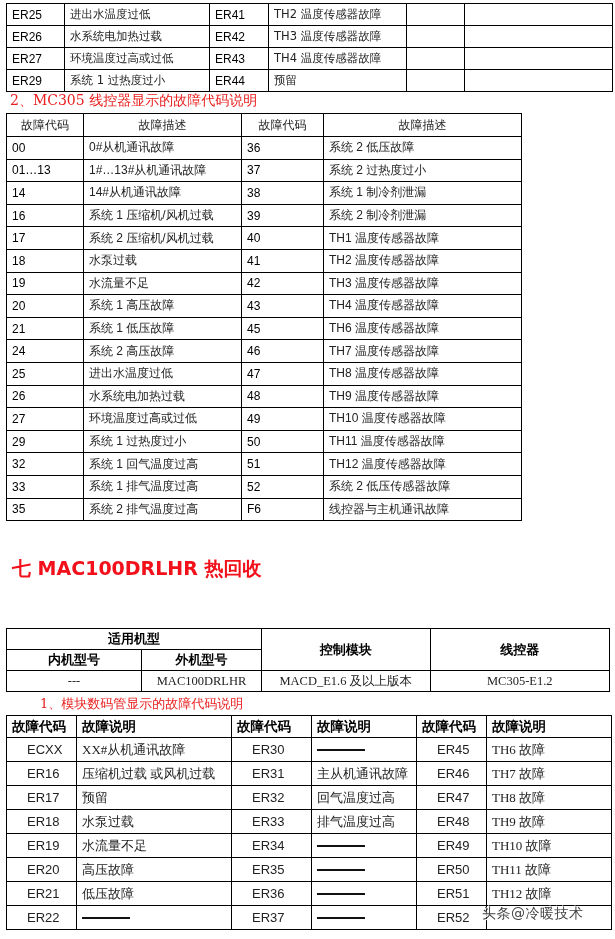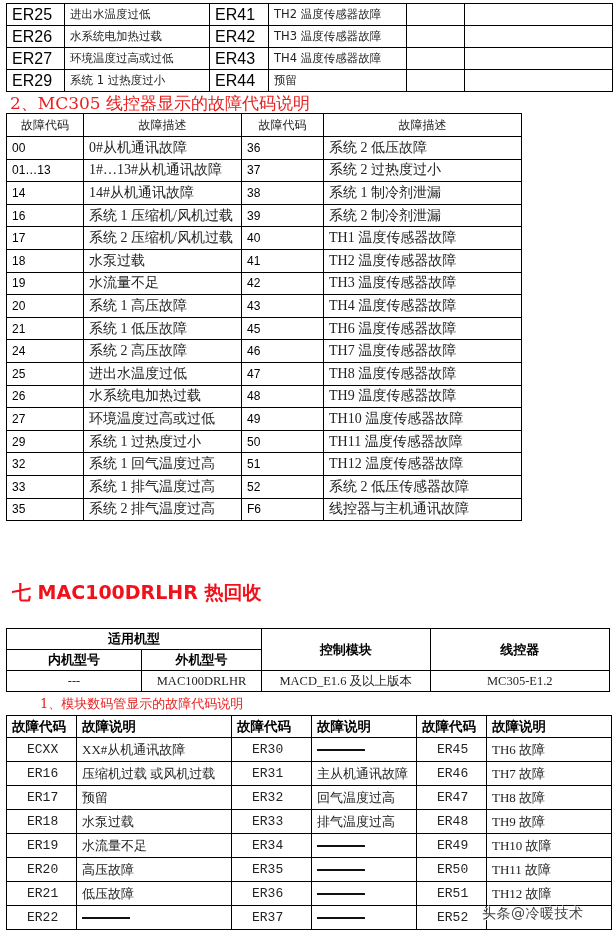--- a/index.html
+++ b/index.html
@@ -3,50 +3,50 @@
 <meta charset="utf-8">
 <style>
   html, body { margin: 0; padding: 0; background: #ffffff; }
   body { width: 615px; height: 939px; position: relative; overflow: hidden;
          font-family: "Liberation Sans", "DejaVu Sans", sans-serif; color: #000; }
   table { border-collapse: collapse; position: absolute; table-layout: fixed; }
   td, th { border: 1px solid #000; padding: 0 5px; overflow: hidden; white-space: nowrap; }
 
   
   #t1 { left: 6px; top: 3px; width: 606px; }
-  #t1 td { height: 21px; font-size: 16px; }
+  #t1 td { height: 21px; font-size: 12px; }
   #t1 td.code { font-family: "Liberation Sans", sans-serif; }
   #t1 td.desc { font-family: "DejaVu Sans", sans-serif; font-size: 11.5px; color: #222; }
 
   .red-heading { position: absolute; color: #e8201f; font-family: "DejaVu Serif", "Liberation Serif", serif; }
-  #h2 { left: 10px; top: 92px; font-size: 17px; }
+  #h2 { left: 10px; top: 92px; font-size: 14px; }
 
   
   #t2 { left: 6px; top: 113px; width: 515px; }
   #t2 th { height: 22px; font-weight: normal; font-size: 12px; font-family: "DejaVu Sans", sans-serif; color: #222; text-align: center; }
   #t2 td { height: 21.6px; font-size: 12px; }
   #t2 td.code { text-align: left; font-family: "Liberation Sans", sans-serif; }
-  #t2 td.desc { font-family: Liberation Serif, serif; font-size: 14px; color: #222; }
-
-  #h7 { left: 12px; top: 580px; font-size: 19px; font-weight: bold; font-family: "DejaVu Sans", sans-serif; color: #f2101a; }
+  #t2 td.desc { font-family: Liberation Sans, sans-serif; font-size: 12px; color: #222; }
+
+  #h7 { left: 12px; top: 556px; font-size: 19px; font-weight: bold; font-family: "DejaVu Sans", sans-serif; color: #f2101a; }
 
   
   #t3 { left: 6px; top: 628px; width: 604px; }
   #t3 td { text-align: center; font-size: 13px; }
   #t3 td.hd { font-weight: bold; font-family: "DejaVu Sans", sans-serif; font-size: 13px; height: 20px; }
   #t3 td.val { font-family: "Liberation Serif", "DejaVu Serif", serif; font-size: 12.5px; height: 20px; color: #222; }
 
   #h1b { left: 40px; top: 695px; font-size: 13px; }
 
   
   #t4 { left: 6px; top: 715px; width: 605px; }
   #t4 th { height: 21px; font-weight: bold; text-align: left; font-size: 13.5px; font-family: "DejaVu Sans", sans-serif; }
   #t4 td { height: 21px; font-size: 13px; vertical-align: top; padding-top: 2px; padding-bottom: 0;
            font-family: "Liberation Serif", "DejaVu Serif", serif; color: #222; white-space: normal; line-height: 20px; }
-  #t4 td.code { font-family: Liberation Mono, monospace; padding-left: 20px; }
+  #t4 td.code { font-family: Liberation Sans, sans-serif; padding-left: 20px; }
   #t4 td .dash { display: inline-block; width: 48px; border-top: 2px solid #111; vertical-align: middle; margin-top: -3px; }
 
   .watermark { position: absolute; left: 482px; top: 905px; font-size: 14px; color: #444;
                font-family: "DejaVu Sans", sans-serif; letter-spacing: 0.5px;
                text-shadow: 1px 1px 0 #fff, -1px -1px 0 #fff; text-align: right; }
 </style>
 </head>
 <body>
 
 <table id="t1">

